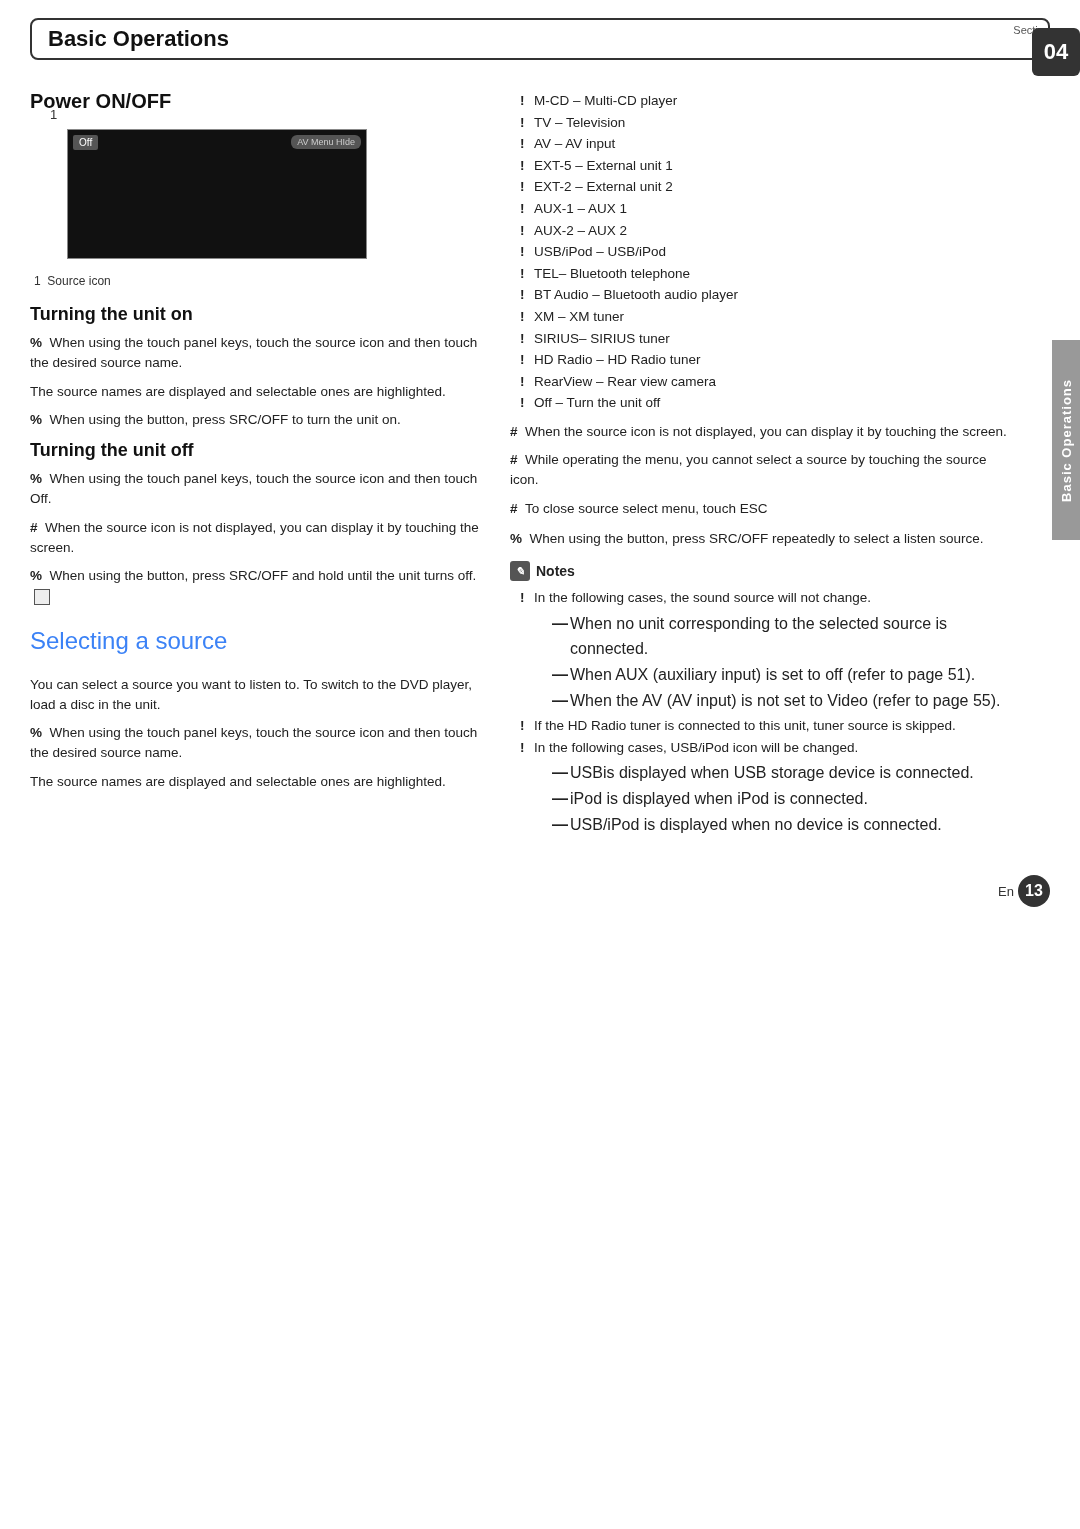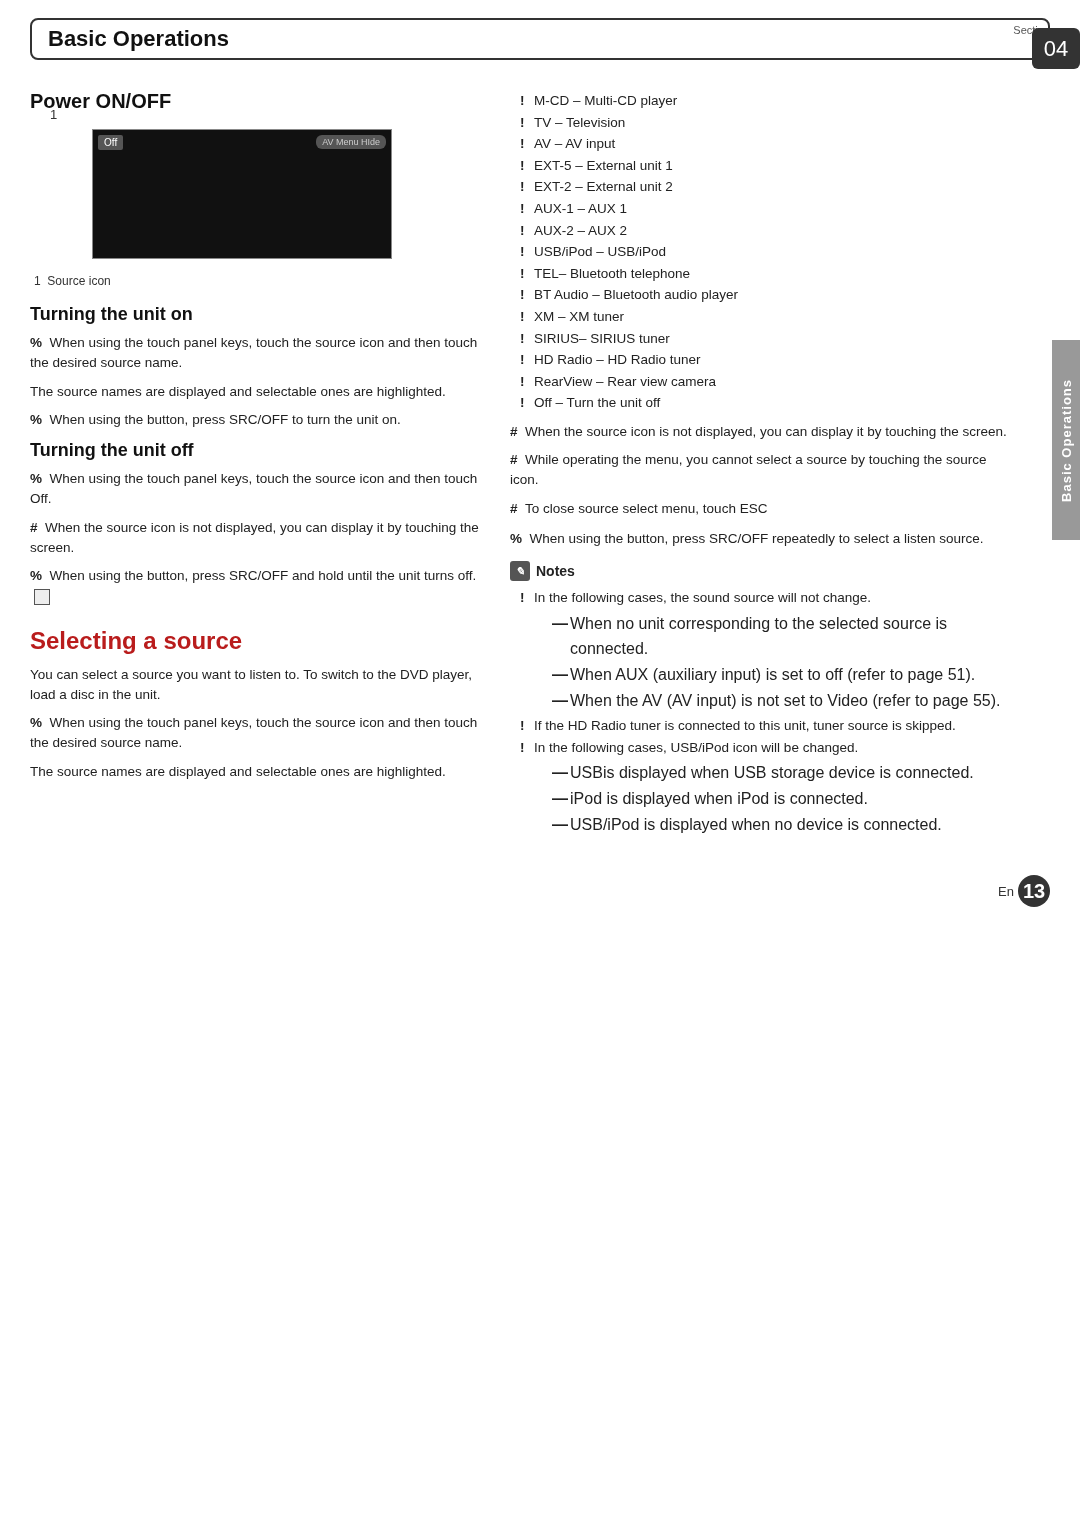--- a/index.html
+++ b/index.html
@@ -33,23 +33,23 @@
       font-size: 11px;
       color: #555;
       position: absolute;
       top: 6px;
       right: 30px;
     }
     .section-number {
       background: #333;
       color: #fff;
       font-size: 22px;
-      font-weight: normal;
+      font-weight: bold;
       width: 48px;
-      height: 41px;
+      height: 48px;
       display: flex;
       align-items: center;
       justify-content: center;
       border-radius: 6px;
       position: absolute;
       top: 10px;
       right: 0;
     }
 
     
@@ -104,21 +104,21 @@
     }
 
     
     .device-image {
       border: 1px solid #888;
       background: #111;
       width: 300px;
       height: 130px;
       position: relative;
       margin-bottom: 6px;
-      margin-left: 42px;
+      margin-left: 17px;
     }
     .device-label-1 {
       position: absolute;
       top: -22px;
       left: 0;
       font-size: 13px;
       color: #333;
     }
     .device-btn-off {
       position: absolute;
@@ -228,44 +228,44 @@
       align-items: center;
       justify-content: center;
       color: #fff;
       font-size: 11px;
       font-style: italic;
     }
 
     
     .big-section-title {
       font-size: 24px;
-      font-weight: bold;
-      color: #b91c1c;
+      font-weight: normal;
+      color: #3b82f6;
       margin-top: 20px;
-      margin-bottom: 10px;
+      margin-bottom: 20px;
     }
 
     
     .footer {
       display: flex;
       justify-content: flex-end;
       align-items: center;
       padding: 10px 30px;
       margin-top: 20px;
     }
     .page-num-badge {
       background: #333;
       color: #fff;
       border-radius: 50%;
       width: 32px;
       height: 32px;
       display: flex;
       align-items: center;
       justify-content: center;
-      font-size: 20px;
+      font-size: 16px;
       font-weight: bold;
     }
     .en-label {
       font-size: 13px;
       color: #333;
       margin-right: 4px;
     }
 
     .inline-icon {
       display: inline-block;

